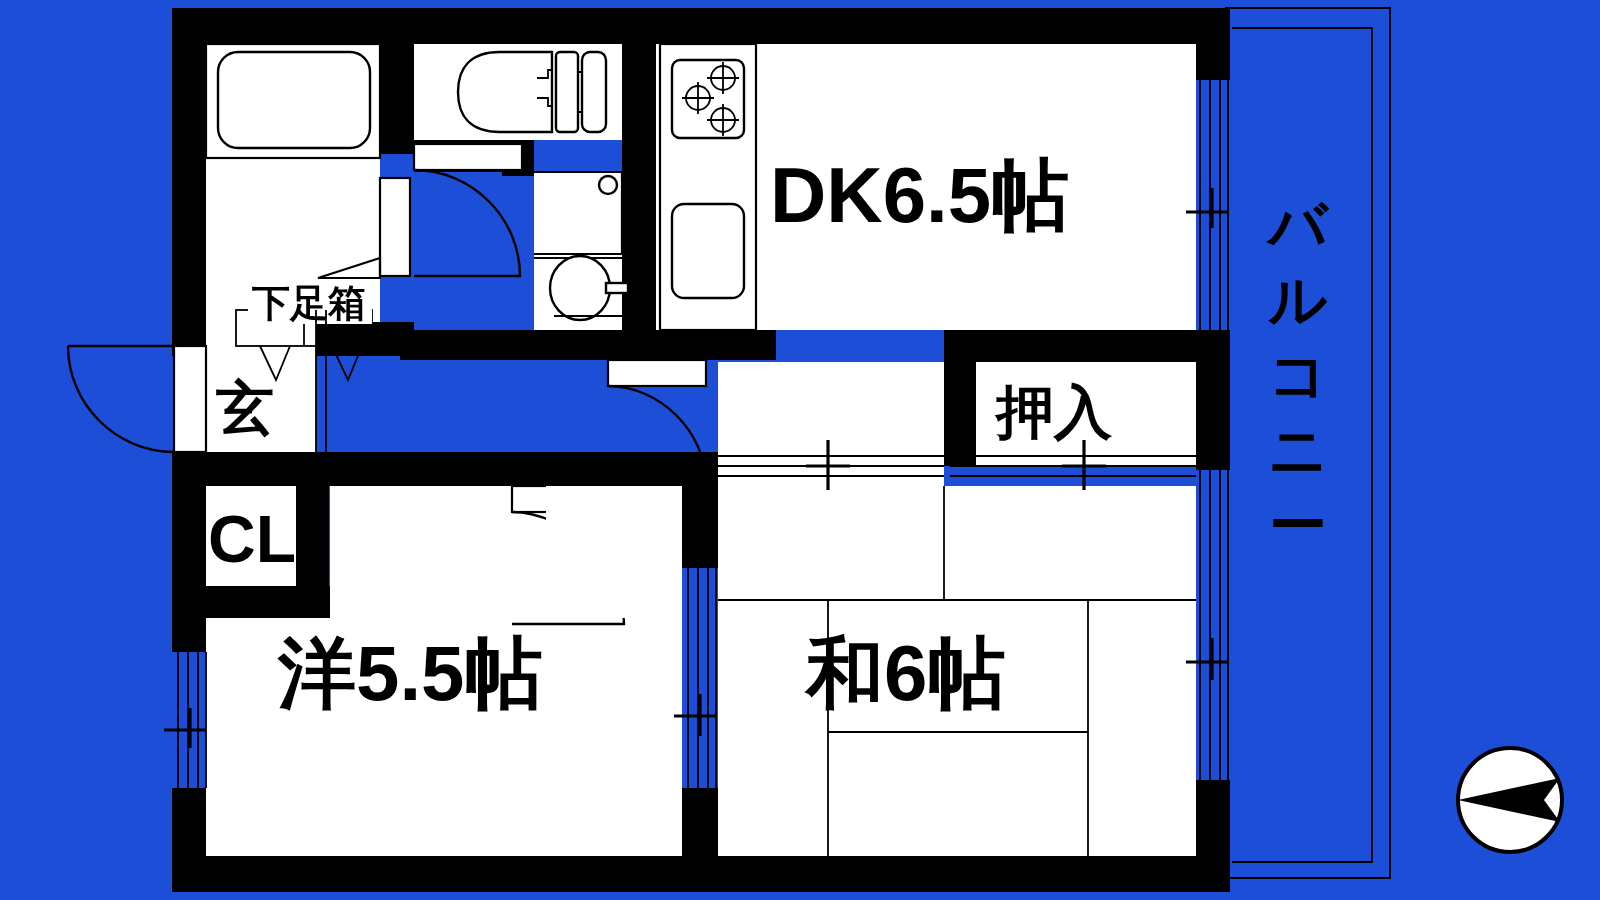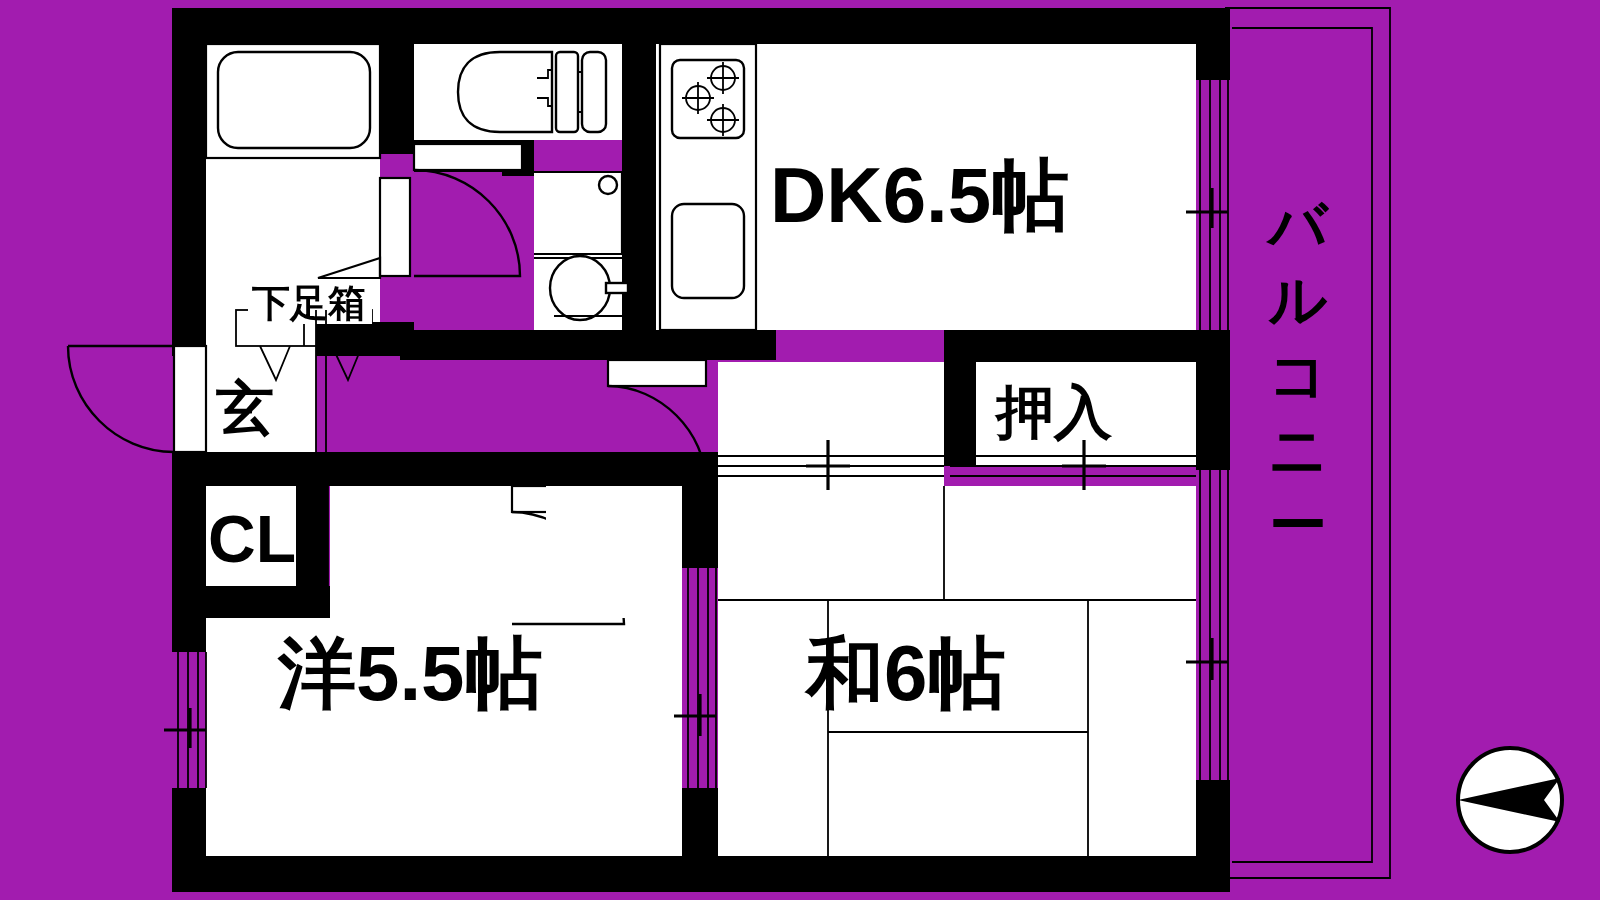--- a/index.html
+++ b/index.html
@@ -8,21 +8,21 @@
     padding: 0;
     background: #ffffff;
   }
   body {
     font-family: "Liberation Sans", "DejaVu Sans", sans-serif;
   }
   #plan-root {
     position: relative;
     width: 1600px;
     height: 900px;
-    background: #a21caf;
+    background: #1d4ed8;
     overflow: hidden;
   }
   svg.plan {
     display: block;
     width: 1600px;
     height: 900px;
   }
   
   .wall   { fill: #000000; }
   .thin   { fill: none; stroke: #000000; stroke-width: 2.2; }

